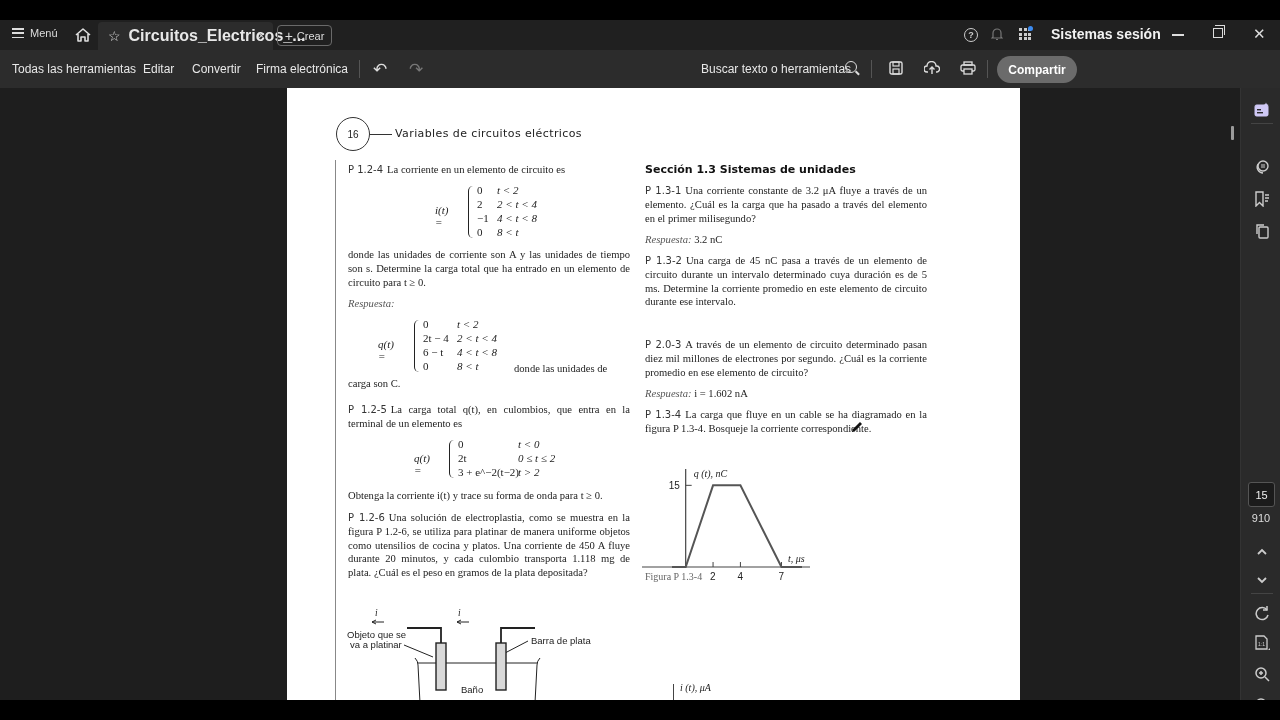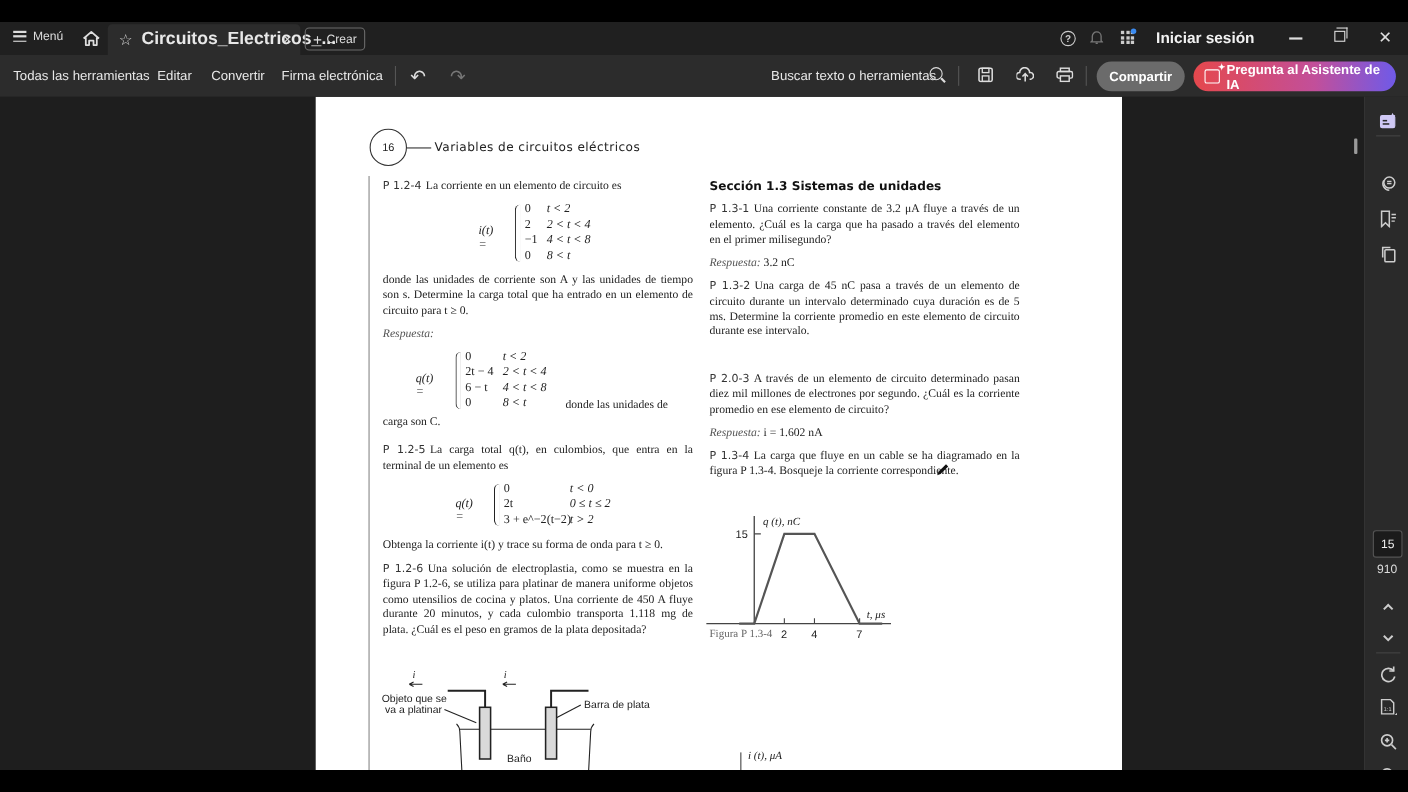--- a/index.html
+++ b/index.html
@@ -119,21 +119,21 @@
         <i></i>
         <i></i>
         <i></i>
         <i></i>
         <i></i>
         <i></i>
         <i></i>
         <i></i>
       </span>
     <span class="apps-dot"></span>
-    <span class="signin">Iniciar sesión</span>
+    <span class="signin">Sistemas sesión</span>
     <span class="win-min"></span>
     <span class="win-max"></span>
     <span class="win-close">✕</span>
   </div>
 
   <div class="toolbar">
     <span class="tl" style="left:12px;">Todas las herramientas</span>
     <span class="tl" style="left:143px;">Editar</span>
     <span class="tl" style="left:192px;">Convertir</span>
     <span class="tl" style="left:256px;">Firma electrónica</span>
@@ -154,24 +154,20 @@
       <path d="M8 13 V6 M5.5 8.5 L8 6 L10.5 8.5" fill="none" stroke="#ddd" stroke-width="1.4"></path>
     </svg>
     <svg class="tool-ic" style="left:960px; width:16px;" viewBox="0 0 16 14">
       <rect x="4" y="1" width="8" height="3" fill="none" stroke="#ddd" stroke-width="1.3"></rect>
       <rect x="1" y="4" width="14" height="6" rx="1.5" fill="none" stroke="#ddd" stroke-width="1.3"></rect>
       <rect x="4" y="8" width="8" height="5" fill="#2c2c2c" stroke="#ddd" stroke-width="1.3"></rect>
     </svg>
     <span class="sep" style="left:987px;"></span>
     <div class="share-btn">
       <span>Compartir</span>
-    </div>
-    <div class="ai-btn">
-      <span class="ai-icon"></span>
-      <span>Pregunta al Asistente de IA</span>
     </div>
   </div>
 
   <div class="doc-area">
     <div class="page">
       <div class="pg-circle">16</div>
       <div class="pg-line"></div>
       <div class="chapter-title">Variables de circuitos eléctricos</div>
       <div class="left-rule"></div>
 

